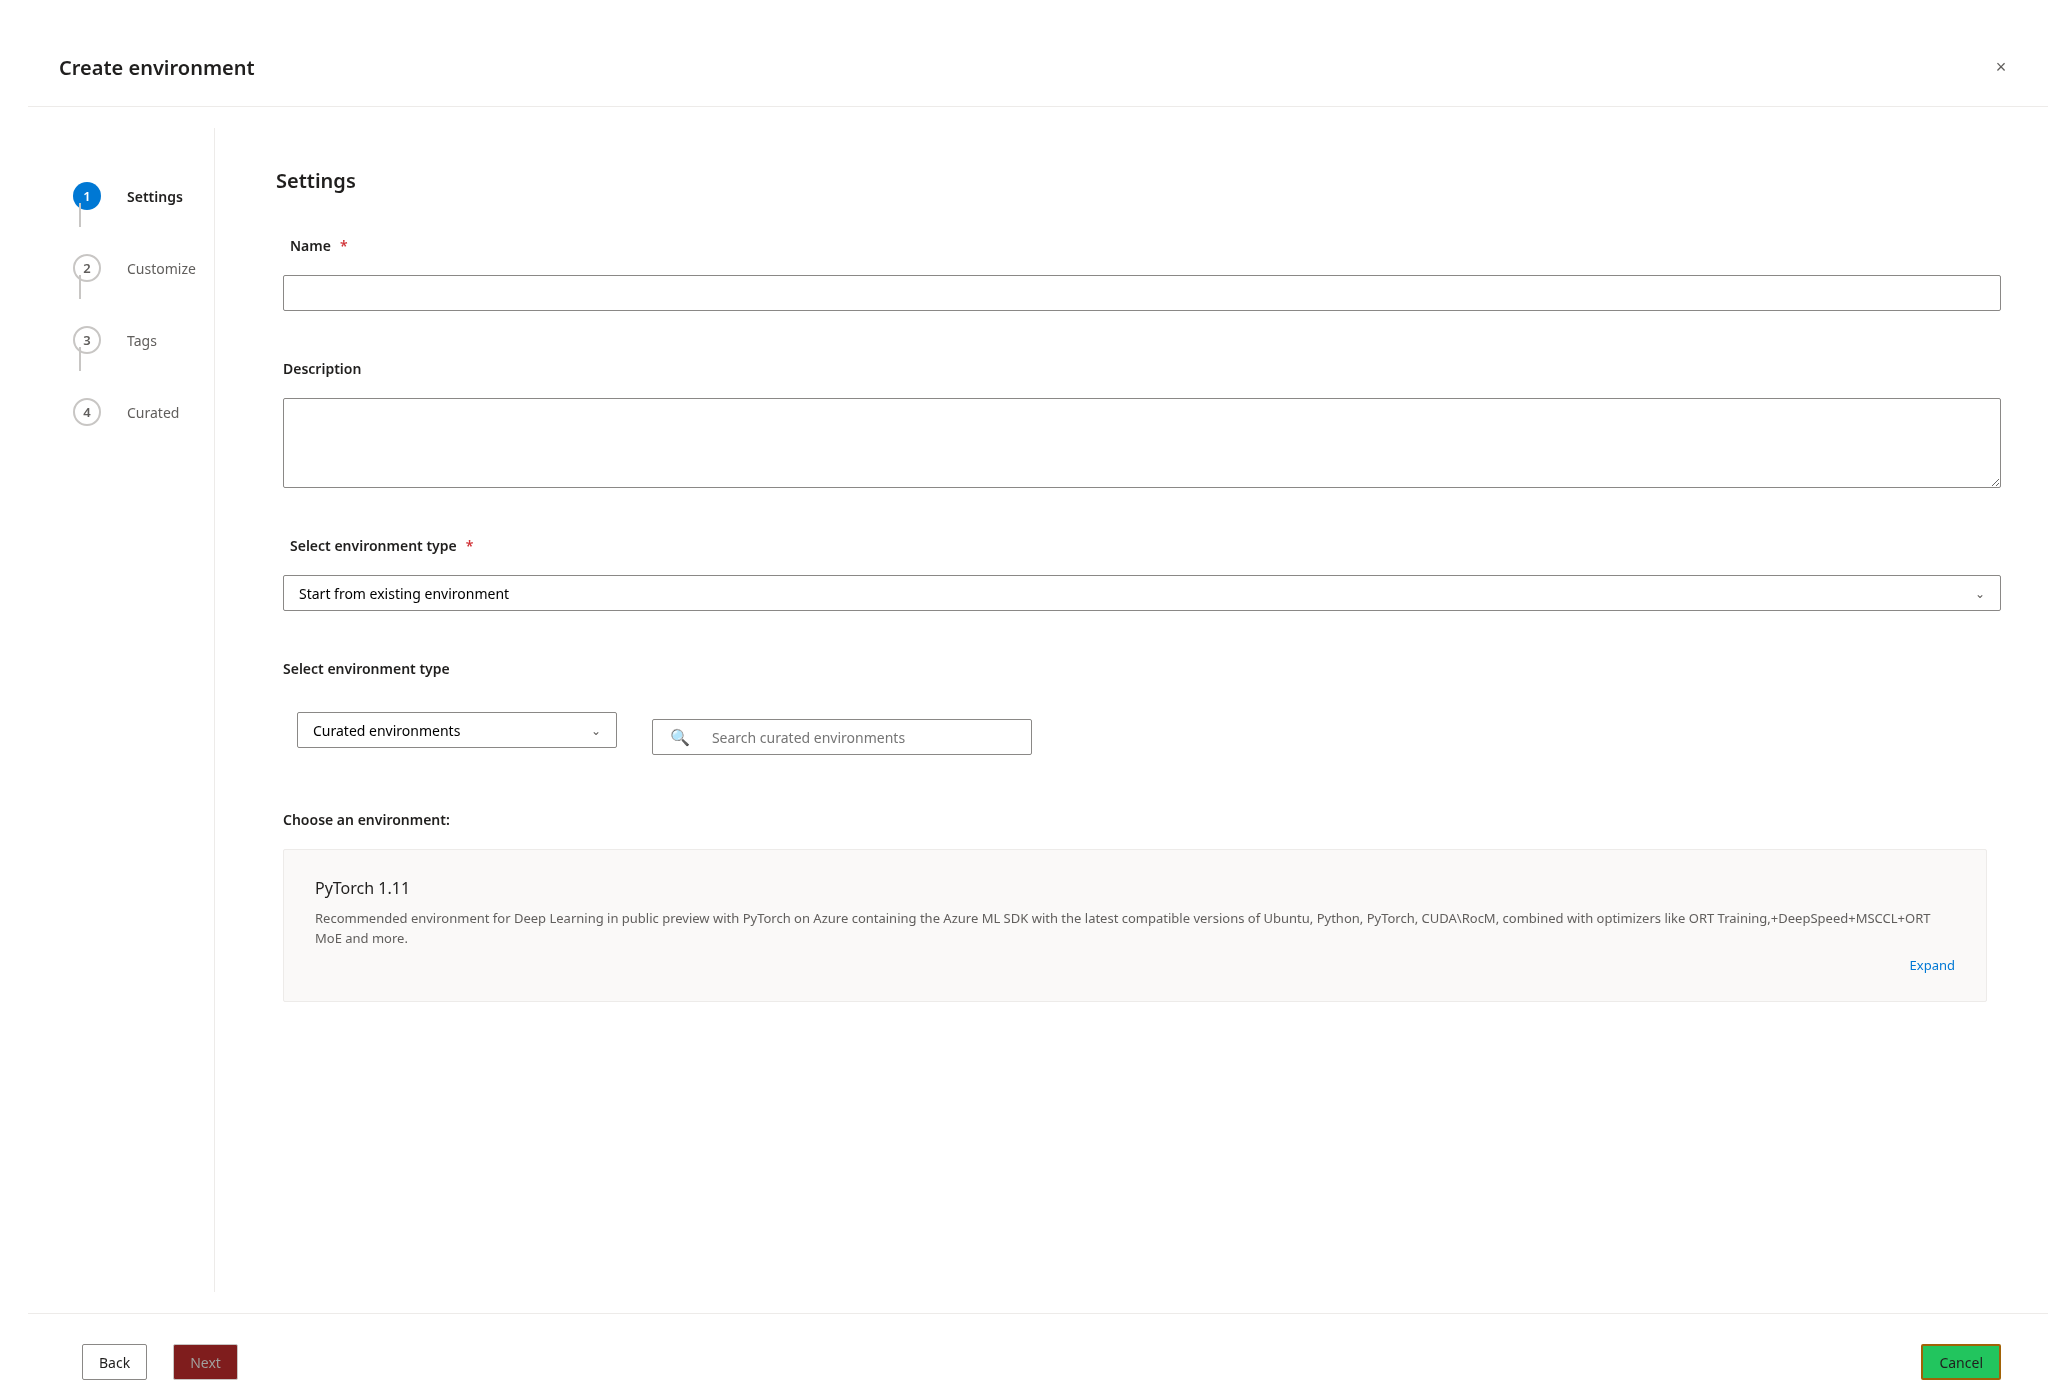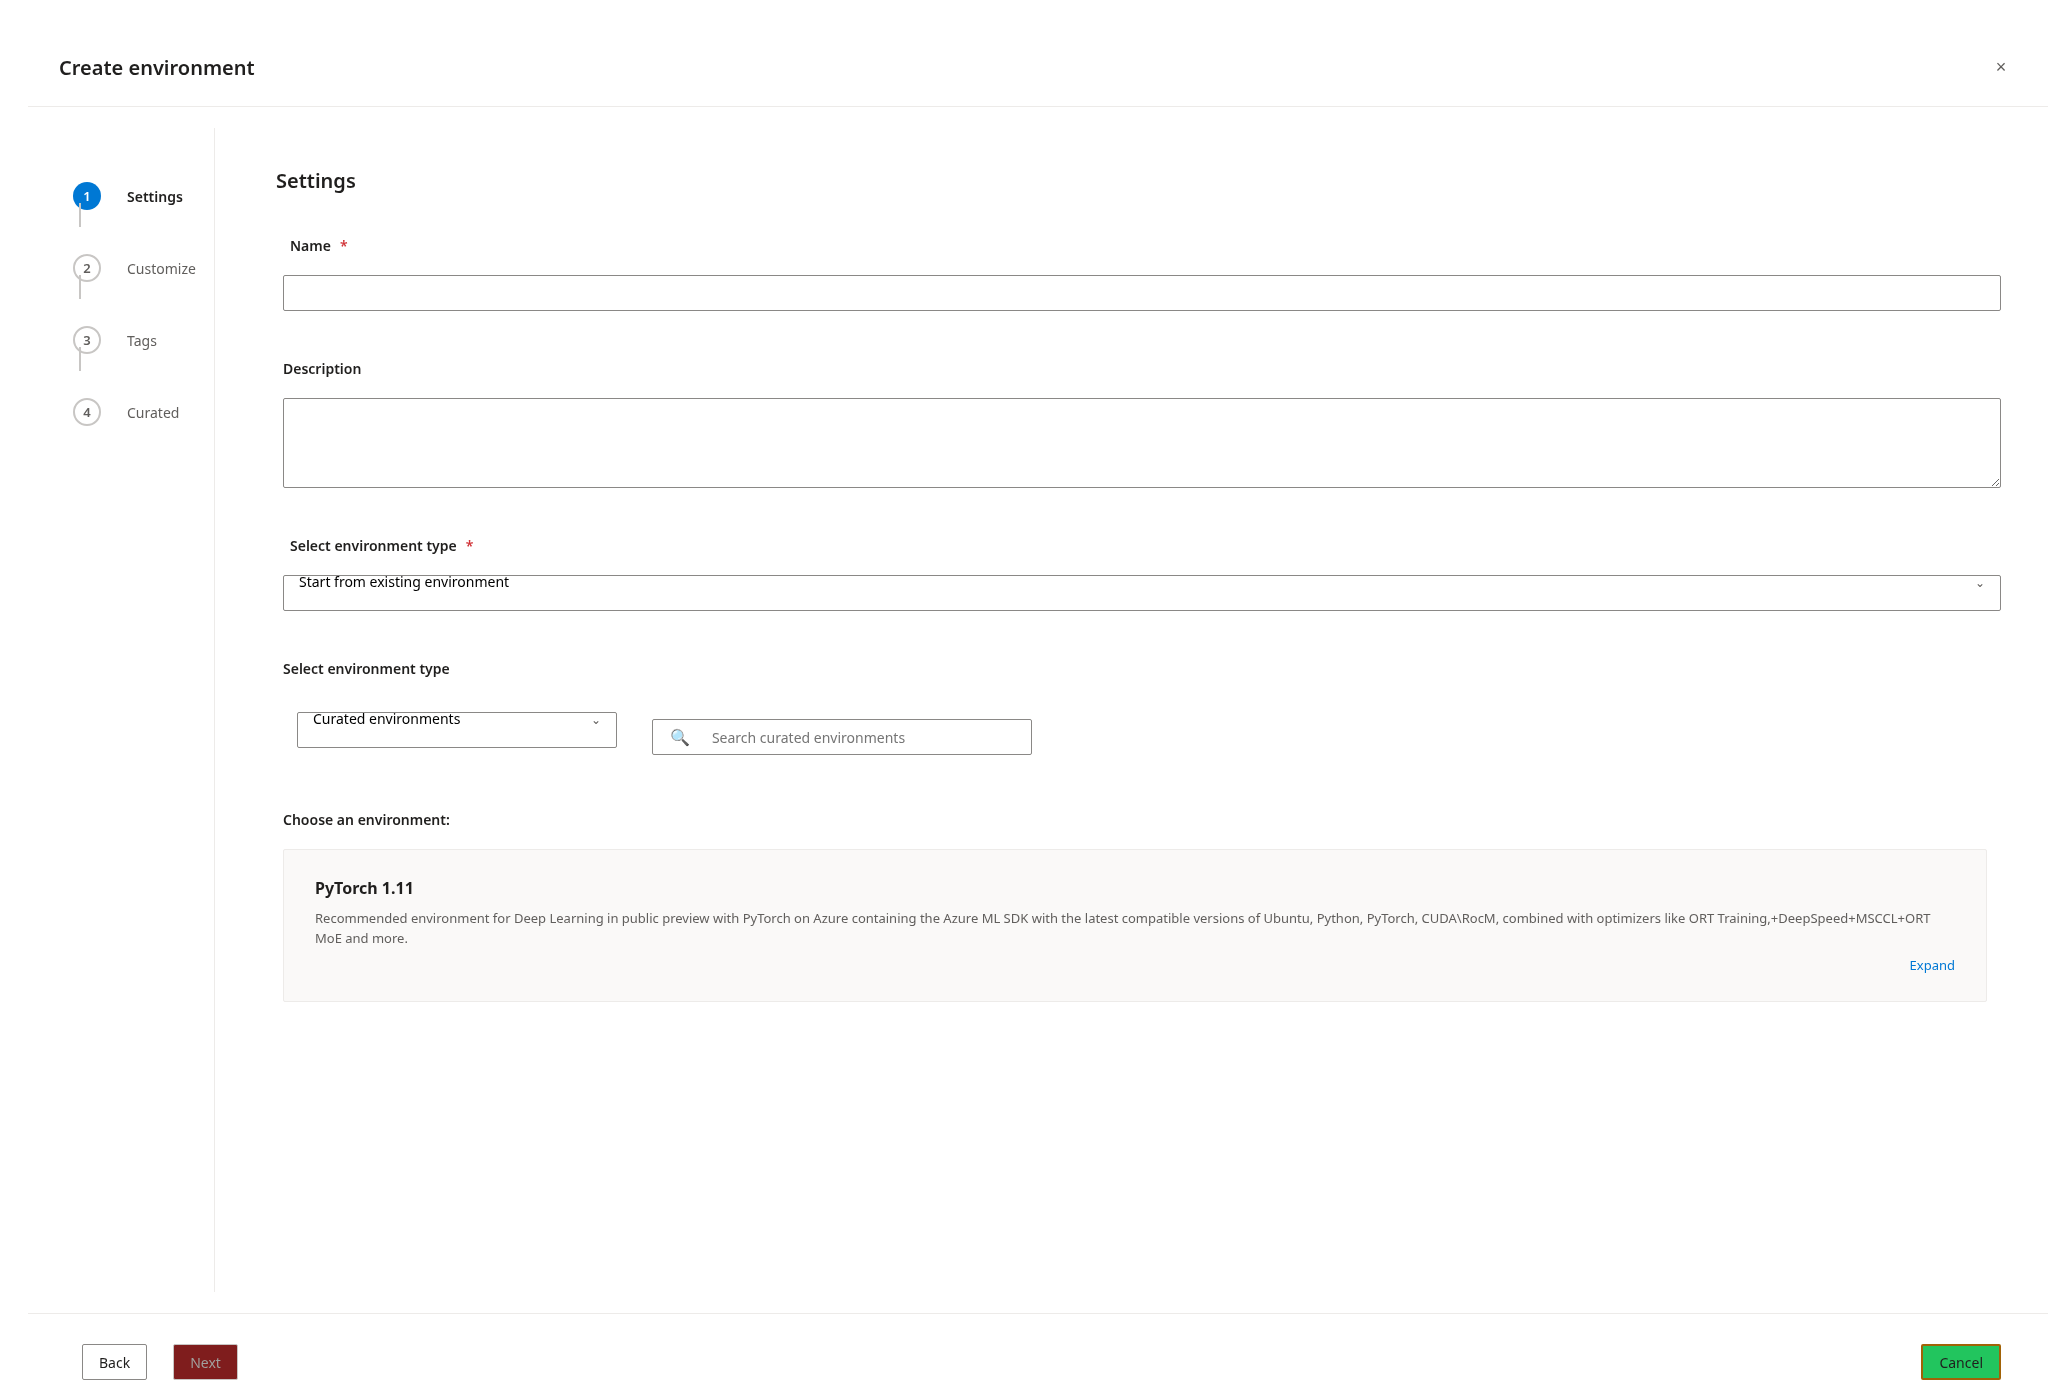--- a/index.html
+++ b/index.html
@@ -147,21 +147,21 @@
     .dropdown-btn {
       width: 100%;
       height: 36px;
       border: 1px solid #8a8886;
       border-radius: 2px;
       padding: 12px 8px;
       font-size: 14px;
       font-family: inherit;
       background: #fff;
       display: flex;
-      align-items: flex-end;
+      align-items: center;
       justify-content: space-between;
       cursor: pointer;
       text-align: left;
     }
     .dropdown-chevron {
       font-size: 12px;
       color: #605e5c;
     }
     .env-type-row {
       display: flex;
@@ -200,21 +200,21 @@
       font-weight: 600;
     }
     .env-card {
       border: 1px solid #edebe9;
       border-radius: 2px;
       padding: 20px 24px;
       background: #faf9f8;
     }
     .env-card-title {
       font-size: 16px;
-      font-weight: 700;
+      font-weight: 400;
       margin-bottom: 10px;
     }
     .env-card-desc {
       font-size: 13px;
       color: #605e5c;
       line-height: 1.5;
     }
     .expand-link {
       color: #0078d4;
       cursor: pointer;

